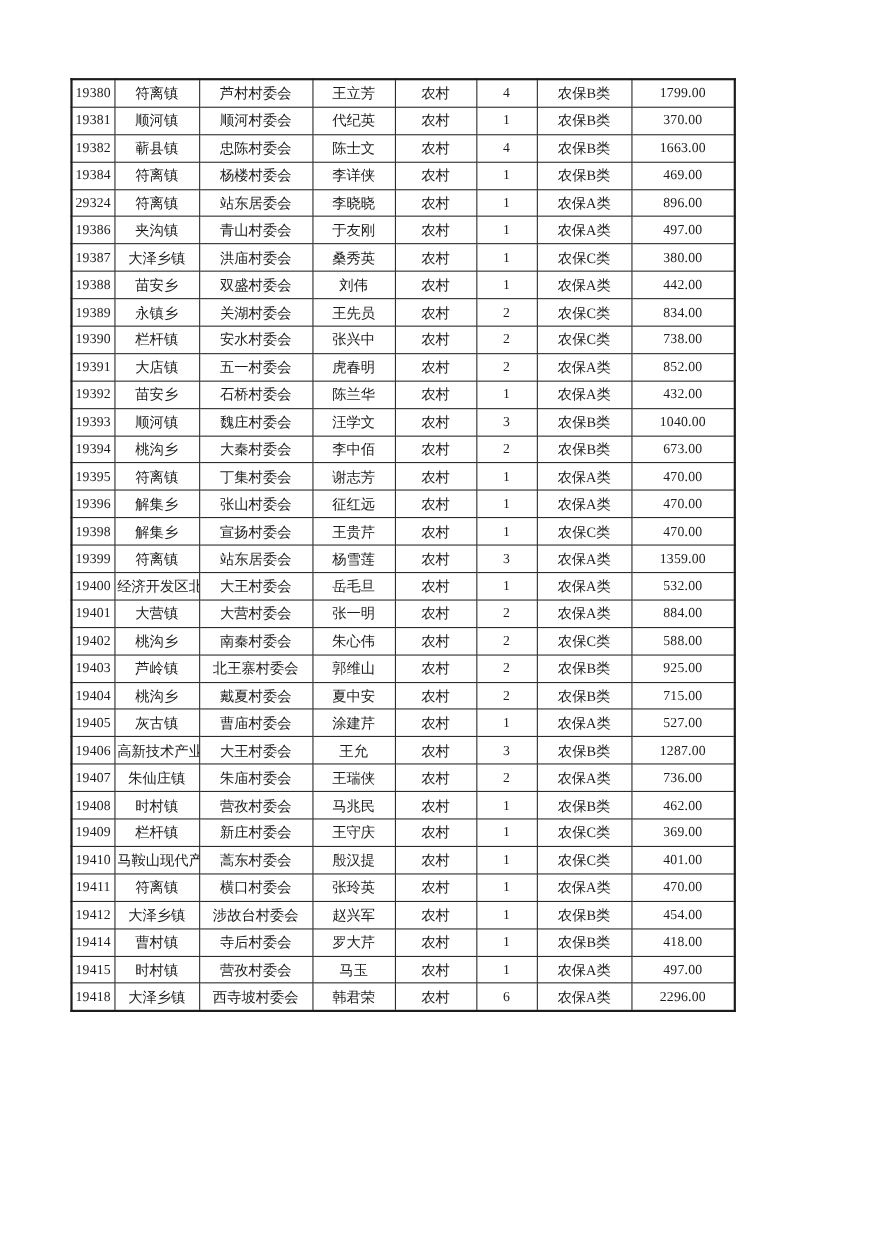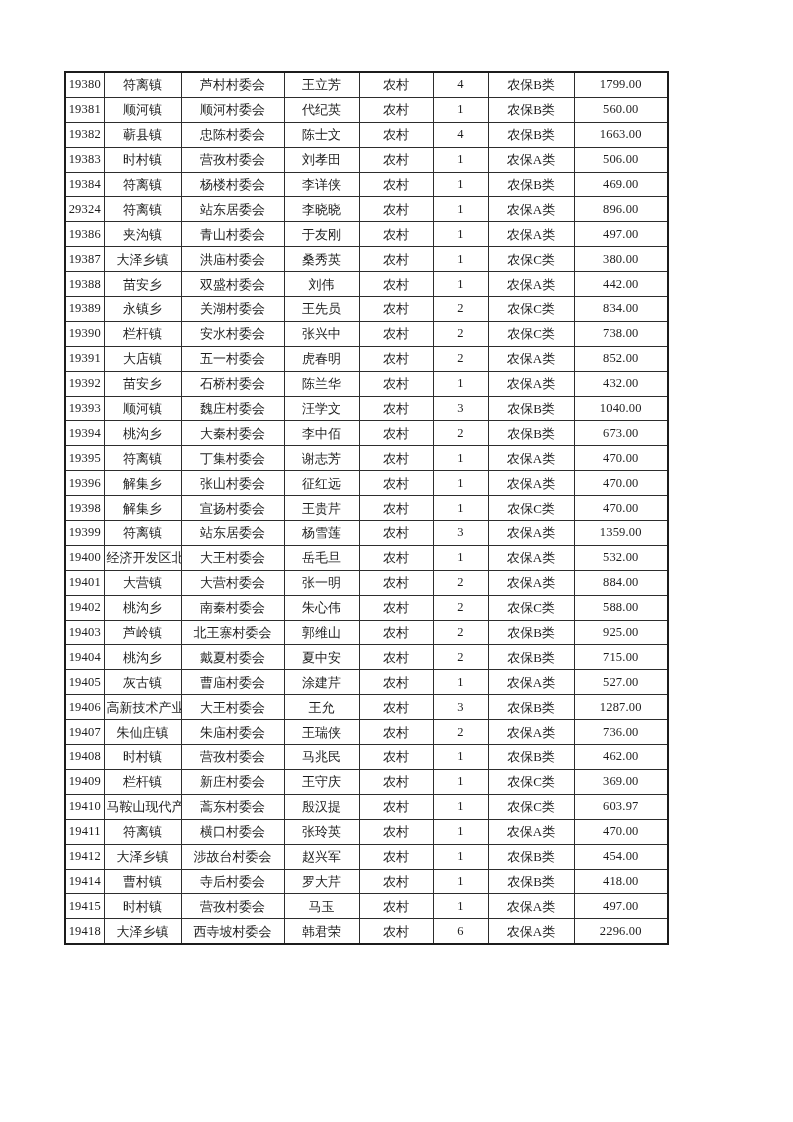--- a/index.html
+++ b/index.html
@@ -78,43 +78,33 @@
           <td class="c-amount">1799.00</td>
         </tr>
         <tr>
           <td class="c-id">19381</td>
           <td class="c-town">顺河镇</td>
           <td class="c-village">顺河村委会</td>
           <td class="c-name">代纪英</td>
           <td class="c-residence">农村</td>
           <td class="c-count">1</td>
           <td class="c-category">农保B类</td>
-          <td class="c-amount">560.00</td>
+          <td class="c-amount">370.00</td>
         </tr>
         <tr>
           <td class="c-id">19382</td>
           <td class="c-town">蕲县镇</td>
           <td class="c-village">忠陈村委会</td>
           <td class="c-name">陈士文</td>
           <td class="c-residence">农村</td>
           <td class="c-count">4</td>
           <td class="c-category">农保B类</td>
           <td class="c-amount">1663.00</td>
         </tr>
         <tr>
-          <td class="c-id">19383</td>
-          <td class="c-town">时村镇</td>
-          <td class="c-village">营孜村委会</td>
-          <td class="c-name">刘孝田</td>
-          <td class="c-residence">农村</td>
-          <td class="c-count">1</td>
-          <td class="c-category">农保A类</td>
-          <td class="c-amount">506.00</td>
-        </tr>
-        <tr>
           <td class="c-id">19384</td>
           <td class="c-town">符离镇</td>
           <td class="c-village">杨楼村委会</td>
           <td class="c-name">李详侠</td>
           <td class="c-residence">农村</td>
           <td class="c-count">1</td>
           <td class="c-category">农保B类</td>
           <td class="c-amount">469.00</td>
         </tr>
         <tr>
@@ -358,21 +348,21 @@
           <td class="c-amount">369.00</td>
         </tr>
         <tr>
           <td class="c-id">19410</td>
           <td class="c-town">马鞍山现代产业园</td>
           <td class="c-village">蒿东村委会</td>
           <td class="c-name">殷汉提</td>
           <td class="c-residence">农村</td>
           <td class="c-count">1</td>
           <td class="c-category">农保C类</td>
-          <td class="c-amount">603.97</td>
+          <td class="c-amount">401.00</td>
         </tr>
         <tr>
           <td class="c-id">19411</td>
           <td class="c-town">符离镇</td>
           <td class="c-village">横口村委会</td>
           <td class="c-name">张玲英</td>
           <td class="c-residence">农村</td>
           <td class="c-count">1</td>
           <td class="c-category">农保A类</td>
           <td class="c-amount">470.00</td>

